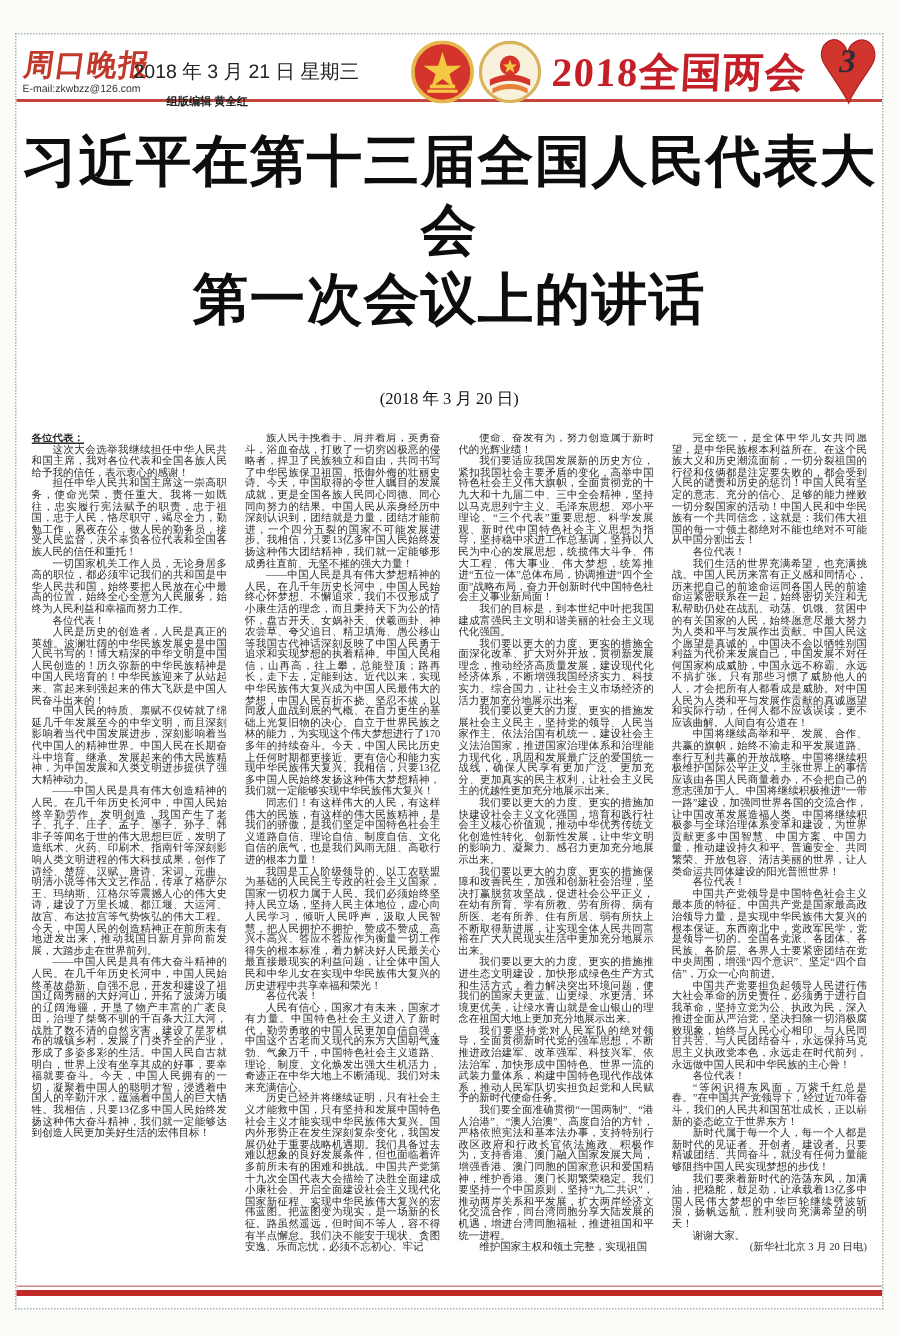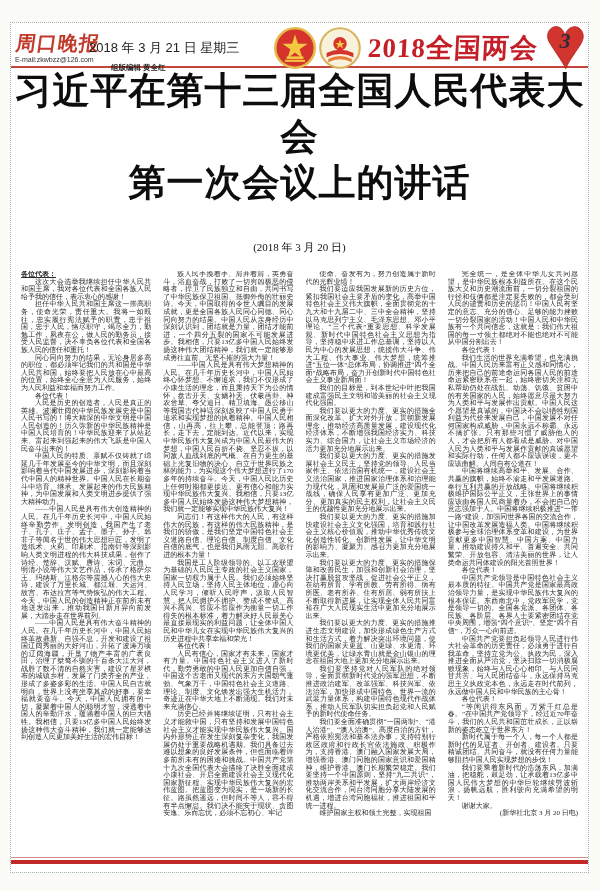--- a/index.html
+++ b/index.html
@@ -22,21 +22,21 @@
   .mast-right { position:absolute; right:2px; top:1px; display:flex; align-items:center; }
   .emblem { width:42px; height:42px; margin-right:3px; }
   .banner { font-size:27px; font-weight:bold; color:#c41e26; letter-spacing:1px;
             margin:0 6px 0 4px; transform:skewX(-3deg); }
   .pagenum-wrap { position:relative; width:42px; height:50px; margin-top:-2px; }
   .pagenum-wrap svg { position:absolute; left:0; top:0; }
   .pagenum { position:absolute; left:0; top:6px; width:42px; text-align:center;
              font-size:22px; font-weight:bold; color:#2c2c3a; font-style:italic; }
 
   
-  .title-block { text-align:center; color:#0d0d0d; }
+  .title-block { text-align:center; margin-top:18px; color:#0d0d0d; }
   .title-line { font-size:37px; font-weight:900; line-height:46px; letter-spacing:1px;
                 font-family:"Liberation Serif", serif; }
   .dateline { text-align:center; font-size:11px; color:#111; margin-top:34px; margin-bottom:10px; }
 
   
   .columns { display:flex; gap:12px; padding:6px 10px 0 10px; height:612px; overflow:hidden; }
   .col { flex:1 1 0; text-align:justify; font-size:7px; line-height:7.6px; color:#2a2a2a; overflow:hidden; }
   .col p { text-indent:2em; margin:0; }
   .col p.lead { text-indent:0; font-weight:bold;text-decoration:underline; }
   .col p.right { text-align:right; text-indent:0; }
@@ -88,21 +88,21 @@
       <div class="title-line">习近平在第十三届全国人民代表大会</div>
       <div class="title-line">第一次会议上的讲话</div>
     </div>
     <div class="dateline">(2018 年 3 月 20 日)</div>
 
     <div class="columns">
       <div class="col">
           <p class="lead">各位代表：</p>
           <p>这次大会选举我继续担任中华人民共和国主席，我对各位代表和全国各族人民给予我的信任，表示衷心的感谢！</p>
           <p>担任中华人民共和国主席这一崇高职务，使命光荣，责任重大。我将一如既往，忠实履行宪法赋予的职责，忠于祖国，忠于人民，恪尽职守，竭尽全力，勤勉工作，夙夜在公，做人民的勤务员，接受人民监督，决不辜负各位代表和全国各族人民的信任和重托！</p>
-          <p>同心同向努力的结果，无论身居多高的职位，都必须牢记我们的共和国是中华人民共和国，始终要把人民放在心中最高的位置，始终全心全意为人民服务，始终为人民利益和幸福而努力工作。</p>
+          <p>一切国家机关工作人员，无论身居多高的职位，都必须牢记我们的共和国是中华人民共和国，始终要把人民放在心中最高的位置，始终全心全意为人民服务，始终为人民利益和幸福而努力工作。</p>
           <p>各位代表！</p>
           <p>人民是历史的创造者，人民是真正的英雄。波澜壮阔的中华民族发展史是中国人民书写的！博大精深的中华文明是中国人民创造的！历久弥新的中华民族精神是中国人民培育的！中华民族迎来了从站起来、富起来到强起来的伟大飞跃是中国人民奋斗出来的！</p>
           <p>中国人民的特质、禀赋不仅铸就了绵延几千年发展至今的中华文明，而且深刻影响着当代中国发展进步，深刻影响着当代中国人的精神世界。中国人民在长期奋斗中培育、继承、发展起来的伟大民族精神，为中国发展和人类文明进步提供了强大精神动力。</p>
           <p>——中国人民是具有伟大创造精神的人民。在几千年历史长河中，中国人民始终辛勤劳作、发明创造，我国产生了老子、孔子、庄子、孟子、墨子、孙子、韩非子等闻名于世的伟大思想巨匠，发明了造纸术、火药、印刷术、指南针等深刻影响人类文明进程的伟大科技成果，创作了诗经、楚辞、汉赋、唐诗、宋词、元曲、明清小说等伟大文艺作品，传承了格萨尔王、玛纳斯、江格尔等震撼人心的伟大史诗，建设了万里长城、都江堰、大运河、故宫、布达拉宫等气势恢弘的伟大工程。今天，中国人民的创造精神正在前所未有地迸发出来，推动我国日新月异向前发展，大踏步走在世界前列。</p>
           <p>——中国人民是具有伟大奋斗精神的人民。在几千年历史长河中，中国人民始终革故鼎新、自强不息，开发和建设了祖国辽阔秀丽的大好河山，开拓了波涛万顷的辽阔海疆，开垦了物产丰富的广袤良田，治理了桀骜不驯的千百条大江大河，战胜了数不清的自然灾害，建设了星罗棋布的城镇乡村，发展了门类齐全的产业，形成了多姿多彩的生活。中国人民自古就明白，世界上没有坐享其成的好事，要幸福就要奋斗。今天，中国人民拥有的一切，凝聚着中国人的聪明才智，浸透着中国人的辛勤汗水，蕴涵着中国人的巨大牺牲。我相信，只要13亿多中国人民始终发扬这种伟大奋斗精神，我们就一定能够达到创造人民更加美好生活的宏伟目标！</p>
         </div>
       <div class="col">
           <p>族人民手挽着手、肩并着肩，英勇奋斗，浴血奋战，打败了一切穷凶极恶的侵略者，捍卫了民族独立和自由，共同书写了中华民族保卫祖国、抵御外侮的壮丽史诗。今天，中国取得的令世人瞩目的发展成就，更是全国各族人民同心同德、同心同向努力的结果。中国人民从亲身经历中深刻认识到，团结就是力量，团结才能前进，一个四分五裂的国家不可能发展进步。我相信，只要13亿多中国人民始终发扬这种伟大团结精神，我们就一定能够形成勇往直前、无坚不摧的强大力量！</p>
           <p>——中国人民是具有伟大梦想精神的人民。在几千年历史长河中，中国人民始终心怀梦想、不懈追求，我们不仅形成了小康生活的理念，而且秉持天下为公的情怀，盘古开天、女娲补天、伏羲画卦、神农尝草、夸父追日、精卫填海、愚公移山等我国古代神话深刻反映了中国人民勇于追求和实现梦想的执着精神。中国人民相信，山再高，往上攀，总能登顶；路再长，走下去，定能到达。近代以来，实现中华民族伟大复兴成为中国人民最伟大的梦想，中国人民百折不挠、坚忍不拔，以同敌人血战到底的气概、在自力更生的基础上光复旧物的决心、自立于世界民族之林的能力，为实现这个伟大梦想进行了170多年的持续奋斗。今天，中国人民比历史上任何时期都更接近、更有信心和能力实现中华民族伟大复兴。我相信，只要13亿多中国人民始终发扬这种伟大梦想精神，我们就一定能够实现中华民族伟大复兴！</p>
           <p>同志们！有这样伟大的人民，有这样伟大的民族，有这样的伟大民族精神，是我们的骄傲，是我们坚定中国特色社会主义道路自信、理论自信、制度自信、文化自信的底气，也是我们风雨无阻、高歌行进的根本力量！</p>

